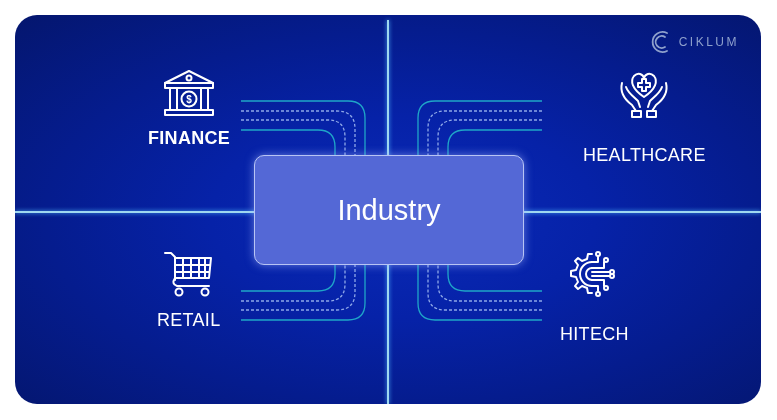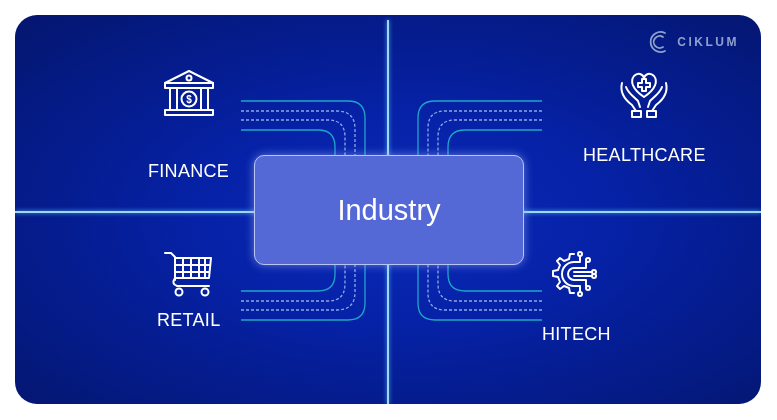--- a/index.html
+++ b/index.html
@@ -15,21 +15,21 @@
   .center-box {
     position: absolute; left: 239px; top: 140px; width: 268px; height: 108px;
     background: #5468d6; border: 1.5px solid #b8c4f4; border-radius: 10px;
     box-shadow: 0 0 10px rgba(160,180,255,0.6);
     display: flex; flex-direction: column; align-items: center; justify-content: center;
     color: #ffffff; font-size: 29px; line-height: 36px; text-align: center;
   }
   .quad { position: absolute; display: flex; flex-direction: column; align-items: center; color: #fff; }
   .quad .label { font-size: 18px; letter-spacing: 0.3px; }
   .quad svg { display: block; }
-  .logo { position: absolute; right: 22px; top: 14px; display: flex; align-items: center; gap: 8px; color: #8ea0cc; font-weight: bold; }
+  .logo { position: absolute; right: 22px; top: 14px; display: flex; align-items: center; gap: 8px; color: #8ea0cc; }
   .logo .word { font-size: 12px; letter-spacing: 2.5px; }
 </style>
 </head>
 <body>
 
 <div class="card">
 
   <div class="axis-v"></div>
   <div class="axis-h"></div>
 
@@ -68,21 +68,21 @@
         <path d="M4 16 L28 4 L52 16 Z"></path>
         <circle cx="28" cy="11" r="2.5"></circle>
         <rect x="4" y="16" width="48" height="5"></rect>
         <rect x="9" y="21" width="7" height="22"></rect>
         <rect x="40" y="21" width="7" height="22"></rect>
         <circle cx="28" cy="32" r="7.5"></circle>
         <text x="28" y="36" font-size="10" text-anchor="middle" fill="#fff" stroke="none" font-family="Liberation Sans, sans-serif" font-weight="bold">$</text>
         <rect x="4" y="43" width="48" height="5"></rect>
       </g>
     </svg>
-    <div class="label" style="margin-top:40px;">FINANCE</div>
+    <div class="label" style="margin-top:7px;font-weight:bold;">FINANCE</div>
   </div>
 
   <div class="quad" style="left:520px; top:52px;margin-left:48px;">
     <svg width="56" height="54" viewBox="0 0 56 54">
       <g fill="none" stroke="#fff" stroke-width="2" stroke-linejoin="round" stroke-linecap="round">
         <path d="M28 30 C16 22 14 14 18 9 C22 5 27 7 28 11 C29 7 34 5 38 9 C42 14 40 22 28 30 Z"></path>
         <path d="M26 12 h4 v4 h4 v4 h-4 v4 h-4 v-4 h-4 v-4 h4 Z"></path>
         <path d="M6 16 C4 24 8 32 16 38 L20 44 M10 20 C12 26 18 30 22 34 L24 40"></path>
         <rect x="16" y="44" width="9" height="6"></rect>
         <path d="M50 16 C52 24 48 32 40 38 L36 44 M46 20 C44 26 38 30 34 34 L32 40"></path>
@@ -99,21 +99,21 @@
         <path d="M14 10 H50 L48 30 H14"></path>
         <path d="M22 10 V30 M30 10 V30 M38 10 V30 M44 10 V30 M14 17 H49 M14 24 H48"></path>
         <path d="M14 30 Q10 36 16 38 H48"></path>
         <circle cx="18" cy="44" r="3.5"></circle>
         <circle cx="44" cy="44" r="3.5"></circle>
       </g>
     </svg>
     <div class="label" style="margin-top:8px;">RETAIL</div>
   </div>
 
-  <div class="quad" style="left:527px; top:233px;">
+  <div class="quad" style="left:545px; top:233px;">
     <svg width="56" height="54" viewBox="0 0 56 54">
       <g fill="none" stroke="#fff" stroke-width="2" stroke-linejoin="round" stroke-linecap="round">
         <path d="M26 6 L22 6 L21 11 L16 13 L12 10 L9 13 L12 17 L10 22 L5 23 L5 28 L10 29 L12 34 L9 38 L12 41 L16 38 L21 40 L22 45 L26 45"></path>
         <path d="M26 14 A12 12 0 0 0 26 38"></path>
         <path d="M26 20 A6 6 0 0 0 26 32"></path>
         <path d="M26 14 H32 V8 M26 20 H38 V14 M26 24 H44 M26 28 H44 M26 32 H38 V38 M26 38 H32 V44"></path>
         <circle cx="32" cy="6" r="2"></circle>
           <circle cx="40" cy="12" r="2"></circle>
           <circle cx="46" cy="24" r="2"></circle>
         <circle cx="46" cy="28" r="2"></circle>

